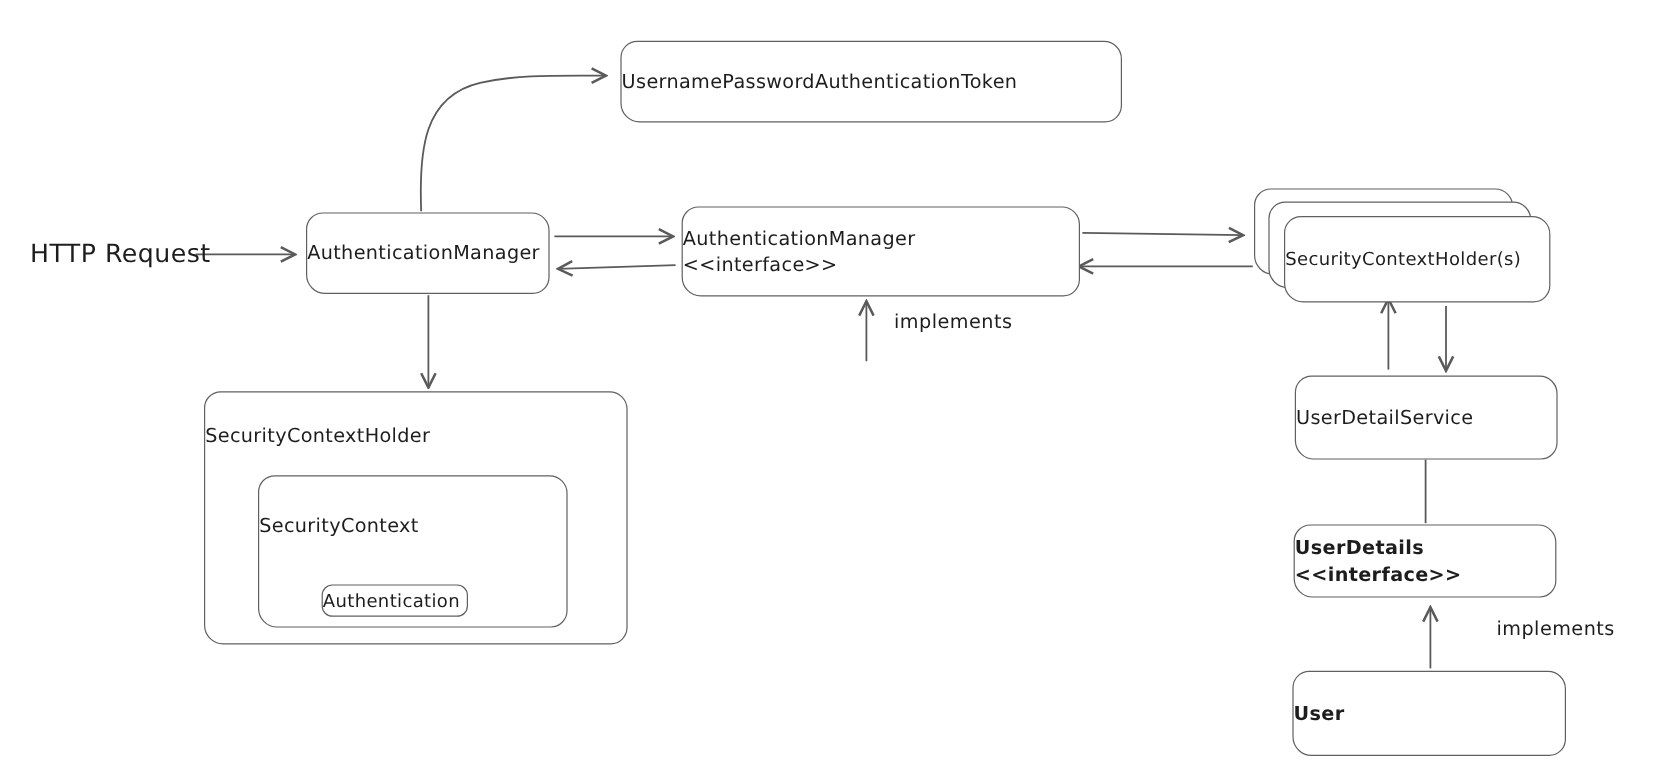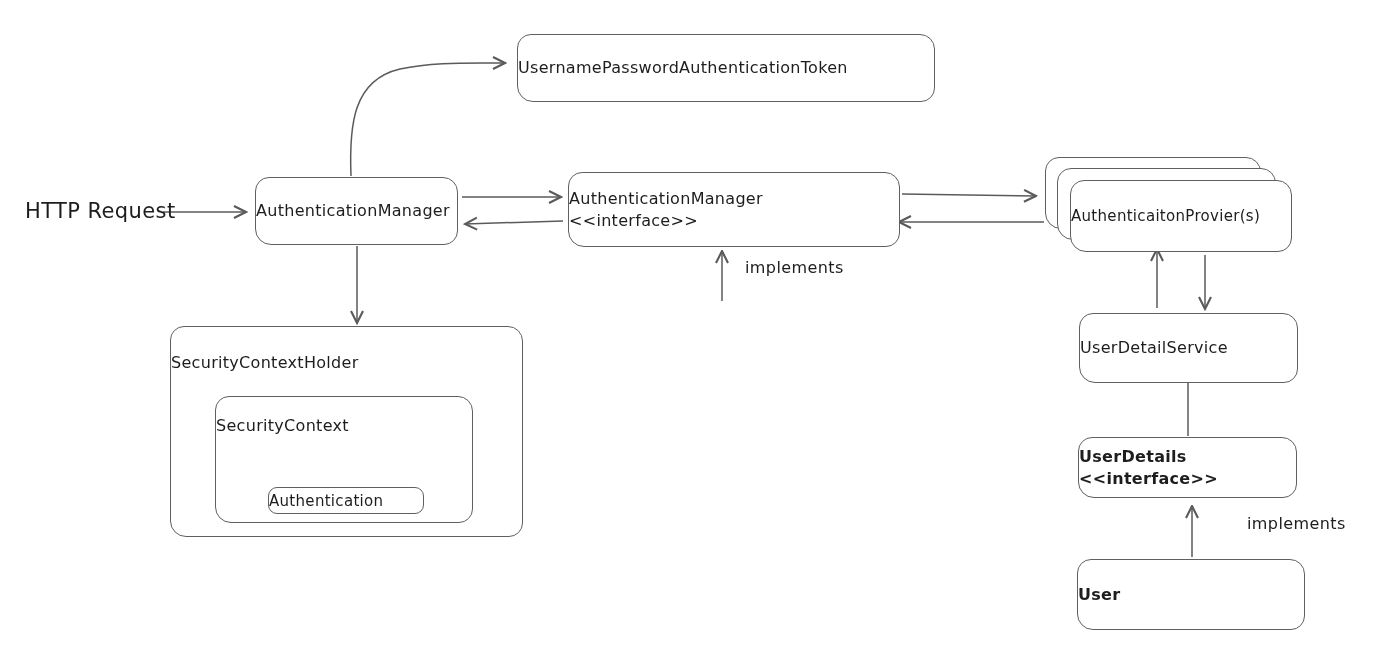--- a/index.html
+++ b/index.html
@@ -69,33 +69,33 @@
   </div>
 
   <div class="node" style="left:568px;top:172px;width:332px;height:75px;">
     <span>AuthenticationManager</span>
     <span>&lt;&lt;interface&gt;&gt;</span>
   </div>
 
   <div class="node ghost" style="left:1045px;top:157px;width:216px;height:72px;"></div>
   <div class="node ghost" style="left:1057px;top:168px;width:219px;height:72px;"></div>
   <div class="node" style="left:1070px;top:180px;width:222px;height:72px;font-size:15px;">
-    <span>AuthenticaitonProvier(s)</span>
+    <span>SecurityContextHolder(s)</span>
   </div>
 
   <span class="free-label annot" style="left:745px;top:258px;">implements</span>
 
 
   <div class="node top-label" style="left:170px;top:326px;width:353px;height:211px;padding-top:25px;">
     <span>SecurityContextHolder</span>
   </div>
-  <div class="node top-label" style="left:215px;top:396px;width:258px;height:127px;padding-top:18px;z-index:3;">
+  <div class="node top-label" style="left:215px;top:396px;width:258px;height:127px;padding-top:30px;z-index:3;">
     <span>SecurityContext</span>
   </div>
-  <div class="node small" style="left:268px;top:487px;width:156px;height:27px;z-index:4;">
+  <div class="node small" style="left:268px;top:487px;width:122px;height:27px;z-index:4;">
     <span>Authentication</span>
   </div>
 
   <div class="node" style="left:1079px;top:313px;width:219px;height:70px;">
     <span>UserDetailService</span>
   </div>
 
   <div class="node" style="left:1078px;top:437px;width:219px;height:61px;font-weight:bold;">
     <span>UserDetails</span>
     <span>&lt;&lt;interface&gt;&gt;</span>

